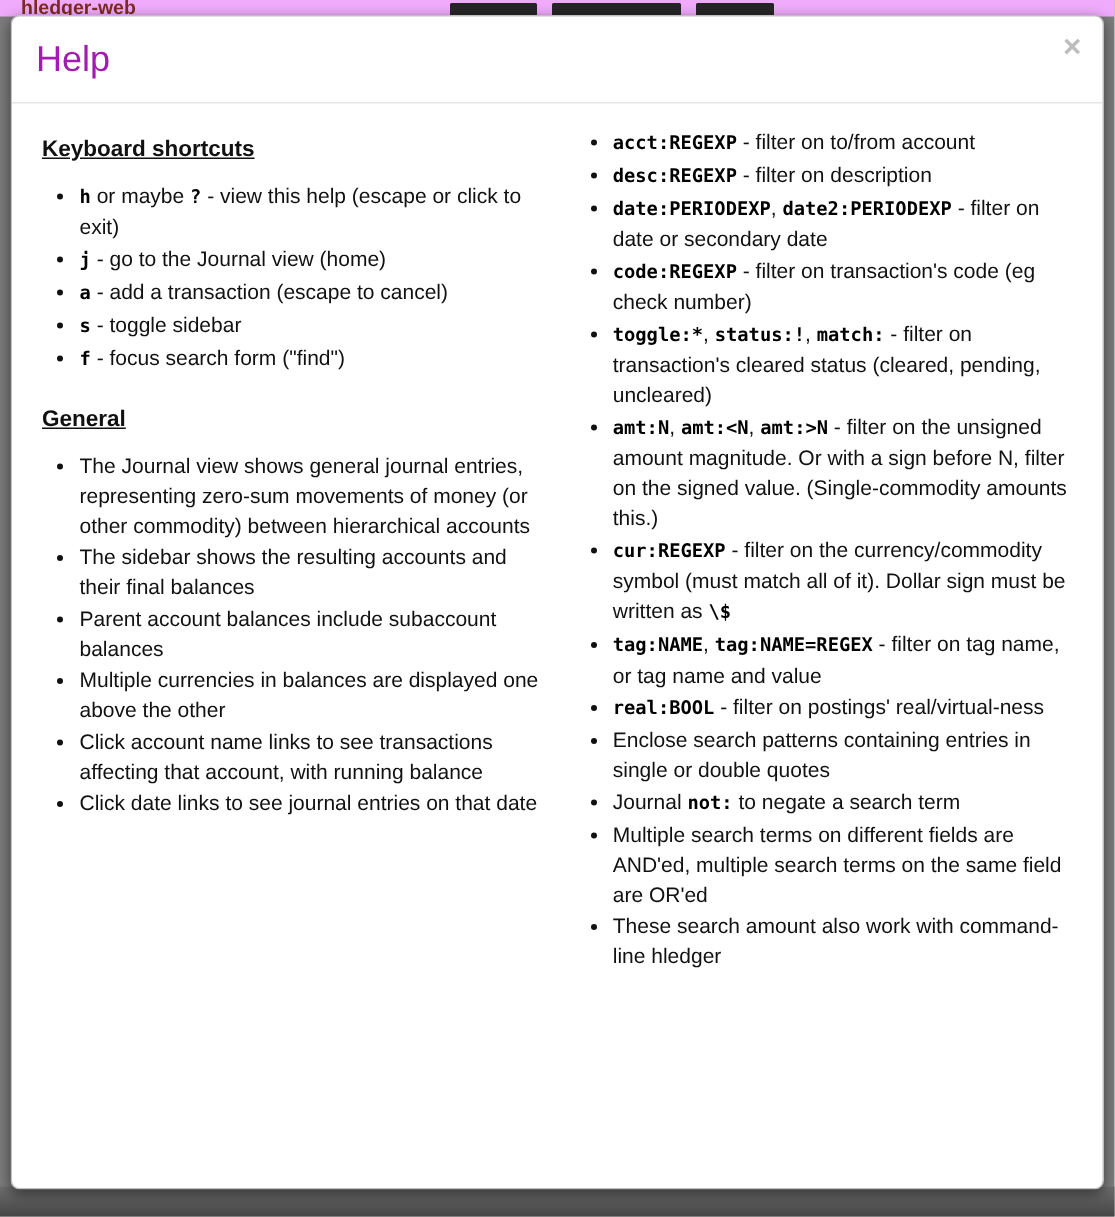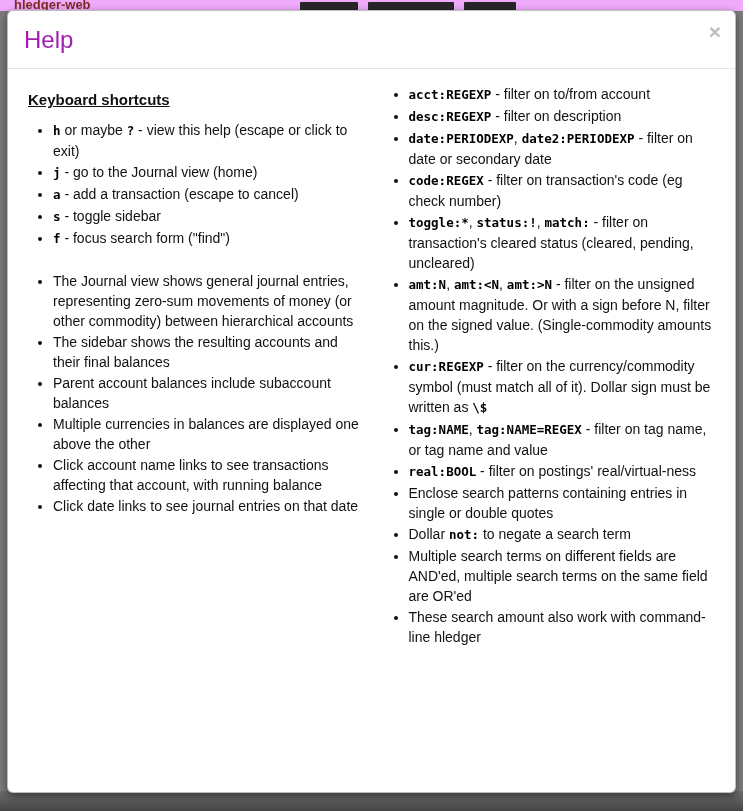--- a/index.html
+++ b/index.html
@@ -76,40 +76,41 @@
   <div class="modal-body">
     <div class="col">
       <div class="section-heading">Keyboard shortcuts</div>
       <ul>
           <li><code>h</code><span> or maybe </span><code>?</code><span> - view this help (escape or click to exit)</span></li>
           <li><code>j</code><span> - go to the Journal view (home)</span></li>
           <li><code>a</code><span> - add a transaction (escape to cancel)</span></li>
           <li><code>s</code><span> - toggle sidebar</span></li>
           <li><code>f</code><span> - focus search form ("find")</span></li>
         </ul>
+      <div class="section-heading">General</div>
       <ul>
           <li><span>The Journal view shows general journal entries, representing zero-sum movements of money (or other commodity) between hierarchical accounts</span></li>
           <li><span>The sidebar shows the resulting accounts and their final balances</span></li>
           <li><span>Parent account balances include subaccount balances</span></li>
           <li><span>Multiple currencies in balances are displayed one above the other</span></li>
           <li><span>Click account name links to see transactions affecting that account, with running balance</span></li>
           <li><span>Click date links to see journal entries on that date</span></li>
         </ul>
     </div>
     <div class="col">
       <ul>
           <li><code>acct:REGEXP</code><span> - filter on to/from account</span></li>
           <li><code>desc:REGEXP</code><span> - filter on description</span></li>
           <li><code>date:PERIODEXP</code><span>, </span><code>date2:PERIODEXP</code><span> - filter on date or secondary date</span></li>
-          <li><code>code:REGEX</code><span> - filter on transaction's code (eg check number)</span></li>
+          <li><code>code:REGEXP</code><span> - filter on transaction's code (eg check number)</span></li>
           <li><code>toggle:*</code><span>, </span><code>status:!</code><span>, </span><code>match:</code><span> - filter on transaction's cleared status (cleared, pending, uncleared)</span></li>
           <li><code>amt:N</code><span>, </span><code>amt:&lt;N</code><span>, </span><code>amt:&gt;N</code><span> - filter on the unsigned amount magnitude. Or with a sign before N, filter on the signed value. (Single-commodity amounts this.)</span></li>
           <li><code>cur:REGEXP</code><span> - filter on the currency/commodity symbol (must match all of it). Dollar sign must be written as </span><code>\$</code></li>
           <li><code>tag:NAME</code><span>, </span><code>tag:NAME=REGEX</code><span> - filter on tag name, or tag name and value</span></li>
           <li><code>real:BOOL</code><span> - filter on postings' real/virtual-ness</span></li>
           <li><span>Enclose search patterns containing entries in single or double quotes</span></li>
-          <li><span>Dollar </span><code>not:</code><span> to negate a search term</span></li>
+          <li><span>Journal </span><code>not:</code><span> to negate a search term</span></li>
           <li><span>Multiple search terms on different fields are AND'ed, multiple search terms on the same field are OR'ed</span></li>
           <li><span>These search amount also work with command-line hledger</span></li>
         </ul>
     </div>
   </div>
 </div>
 
 </body></html>

